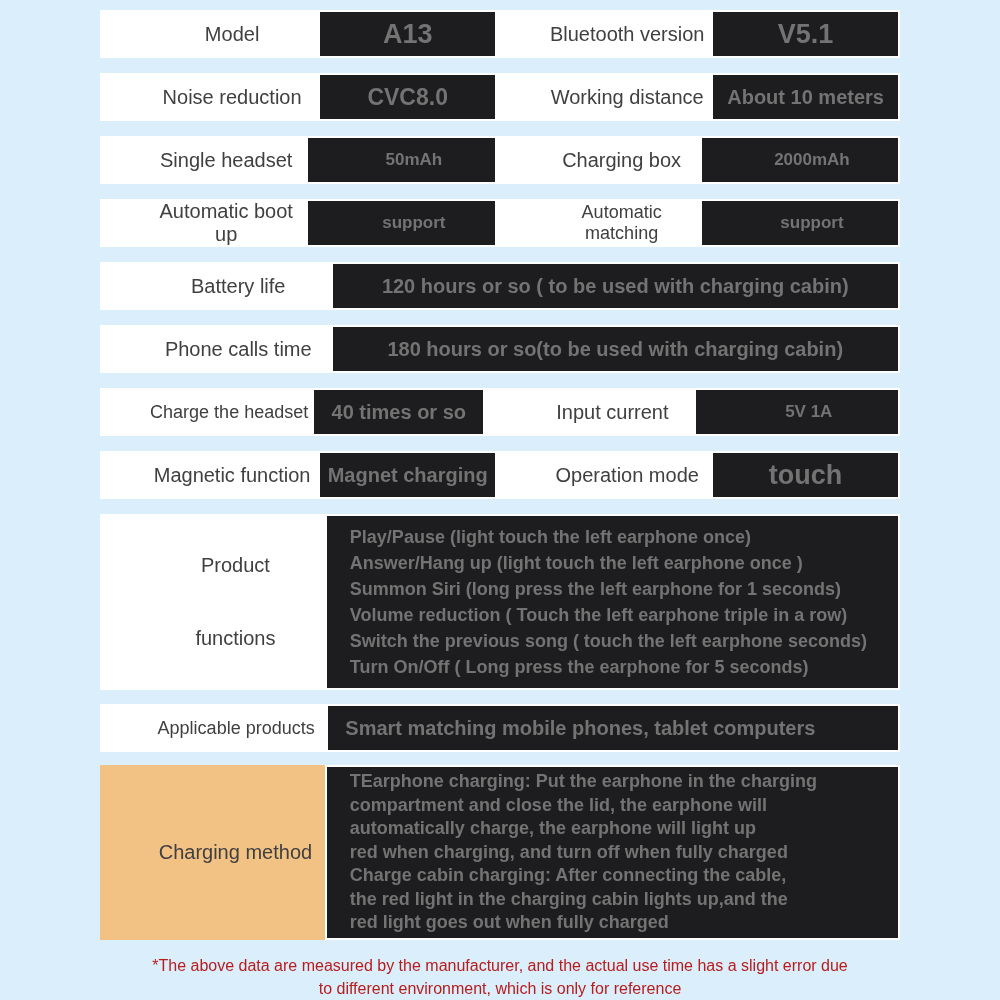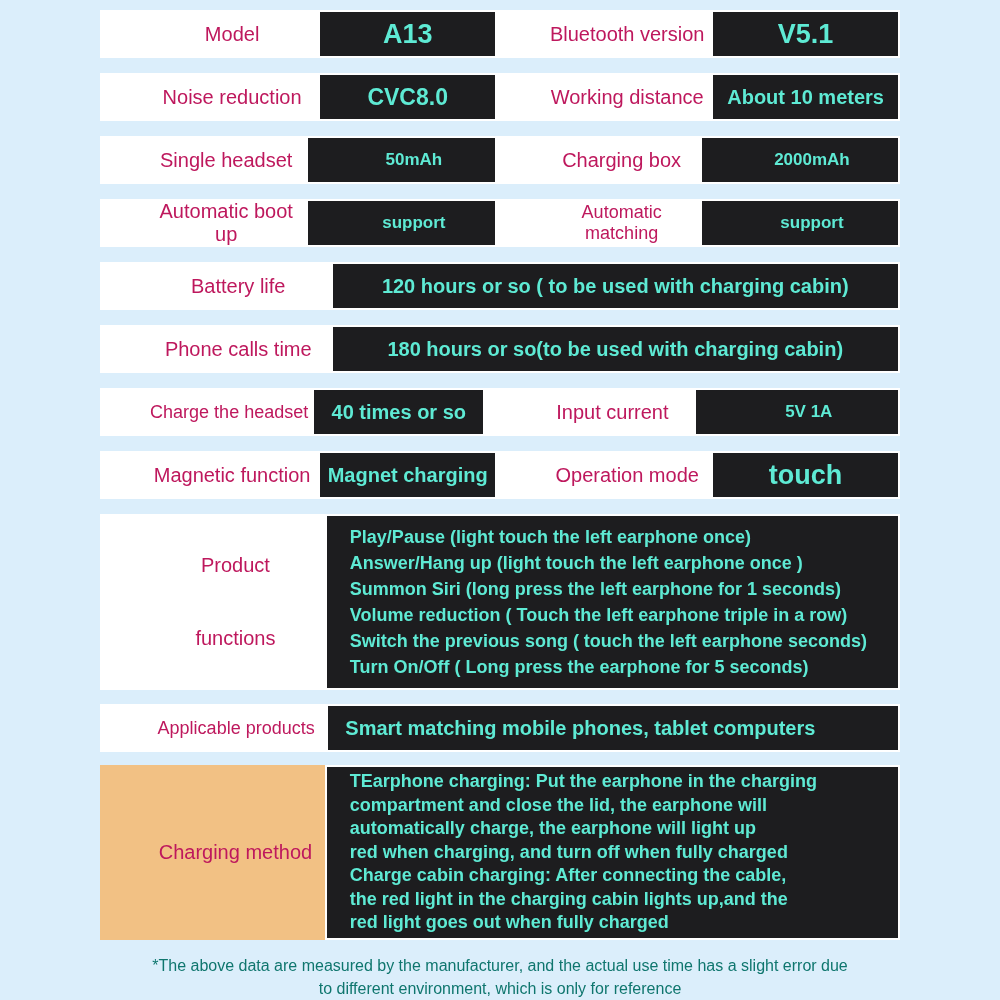--- a/index.html
+++ b/index.html
@@ -25,34 +25,34 @@
     margin-bottom: 15px;
   }
   .row.tall-pf { height: 176px; margin-bottom: 14px; }
   .row.applicable { margin-bottom: 13px; }
   .row.tall-cm { height: 175px; margin-bottom: 0; }
   .lbl {
     display: flex;
     align-items: center;
     justify-content: center;
     font-size: 20px;
-    color: #be185d;
+    color: #404040;
     text-align: center;
     padding-left: 46px;
   }
   .lbl.small { font-size: 18px; }
   .w-l1 { width: 24.6%; }
   .w-v1 { width: 25.0%; }
   .w-l2 { width: 24.0%; }
   .w-v2 { width: 26.4%; text-align: right; }
   .w-rest { width: 75.4%; }
   .val {
     background: #1d1d1f;
     margin: 2px;
-    color: #5eead4;
+    color: #737373;
     font-weight: bold;
     display: flex;
     align-items: center;
     justify-content: center;
     white-space: nowrap;
   }
   .fz27 { font-size: 27px; }
   .fz25 { font-size: 17px; padding-left: 24px; }
   .fz23 { font-size: 23px; }
   .fz20 { font-size: 20px; }
@@ -73,21 +73,21 @@
     flex-direction: column;
     line-height: 33px;
     gap: 40px;
   }
   .lbl.orange {
     background: #f2c184;
   }
   .footer {
     margin-top: 14px;
     text-align: center;
-    color: #0f766e;
+    color: #b91c1c;
     font-size: 16px;
     line-height: 23px;
     width: 1000px;
     margin-left: -100px;
   }
 </style>
 </head>
 <body>
 
 <div class="sheet">

